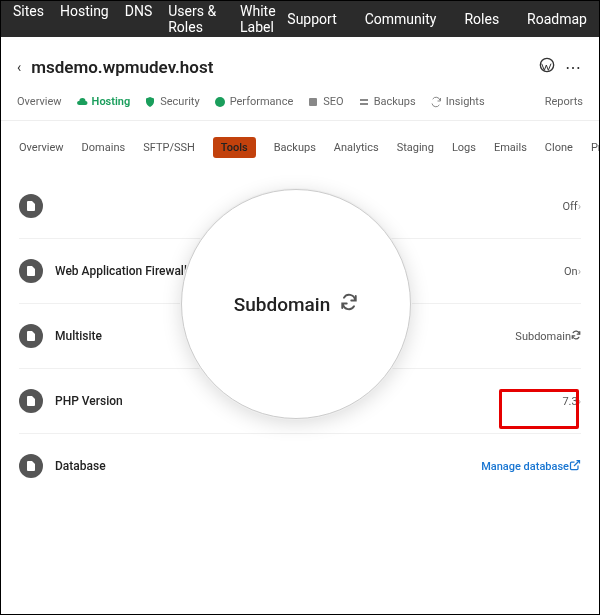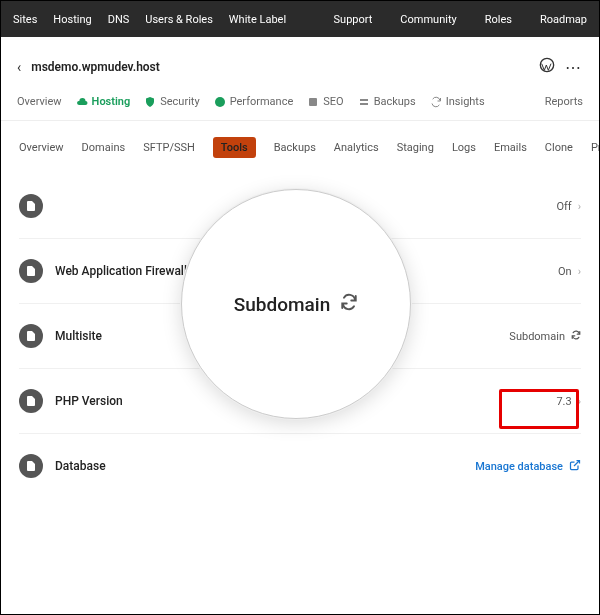--- a/index.html
+++ b/index.html
@@ -1,41 +1,41 @@
 <!DOCTYPE html>
 <html><head>
 <meta charset="utf-8">
 <style>
   * { box-sizing: border-box; margin: 0; padding: 0; }
   body { font-family: -apple-system, BlinkMacSystemFont, "Segoe UI", Roboto, sans-serif; width: 600px; height: 615px; background: #fff; overflow: hidden; position: relative; border: 1px solid #000; }
-  .topbar { background: #2b2b2b; color: #fff; display: flex; align-items: center; height: 36px; padding: 16px 12px; font-size: 11px; }
+  .topbar { background: #2b2b2b; color: #fff; display: flex; align-items: center; height: 36px; padding: 16px 12px; font-size: 14px; }
   .topbar .nav-left { display: flex; gap: 16px; }
   .topbar .nav-right { margin-left: auto; display: flex; gap: 28px; }
   .topbar a { color: #fff; text-decoration: none; cursor: pointer; }
   .header { display: flex; align-items: center; padding: 20px 16px 10px; gap: 10px; }
   .back-btn { font-size: 14px; cursor: pointer; color: #333; }
-  .site-title { font-size: 12px; font-weight: 600; color: #222; }
+  .site-title { font-size: 17px; font-weight: 600; color: #222; }
   .header-right { margin-left: auto; display: flex; gap: 10px; align-items: center; color: #333; }
   .icon-wp { width: 16px; height: 16px; }
   .dots { font-size: 16px; letter-spacing: 2px; cursor: pointer; }
   .main-tabs { display: flex; align-items: center; padding: 8px 16px 12px; border-bottom: 1px solid #eee; gap: 14px; font-size: 11px; color: #666; }
   .main-tabs .tab { display: flex; align-items: center; gap: 4px; cursor: pointer; }
   .main-tabs .tab.active { color: #1a9e5c; font-weight: 600; }
   .main-tabs .reports { margin-left: auto; }
   .sub-tabs { display: flex; align-items: center; padding: 16px 18px; gap: 18px; font-size: 11px; color: #555; }
   .sub-tabs .stab { cursor: pointer; }
   .sub-tabs .stab.active { background: #c2410c; padding: 4px 8px; border-radius: 3px; color: #222; font-weight: 500; }
   .sub-tabs .right-group { margin-left: auto; display: flex; gap: 18px; }
   .rows { padding: 0 18px; }
   .row { display: flex; align-items: center; padding: 20px 0; border-top: 1px solid #f0f0f0; }
   .row:first-child { border-top: none; }
   .row-icon { width: 24px; height: 24px; border-radius: 50%; background: #555; display: flex; align-items: center; justify-content: center; margin-right: 12px; }
   .row-icon svg { width: 12px; height: 12px; fill: #fff; }
   .row-title { font-size: 12px; color: #222; font-weight: 500; }
-  .row-value { margin-left: auto; display: flex; align-items: center; gap: 6px; font-size: 11px; color: #555; cursor: pointer; }
+  .row-value { margin-left: auto; display: flex; align-items: center; gap: 0; font-size: 11px; color: #555; cursor: pointer; }
   .row-value.link { color: #1976d2; font-weight: 500; }
   .chev { font-size: 11px; color: #aaa; }
   .highlight-box { position: absolute; border: 3px solid #e60000; border-radius: 2px; pointer-events: none; }
   .zoom-circle { position: absolute; width: 230px; height: 230px; border-radius: 50%; background: #fff; border: 1px solid #ccc; box-shadow: 0 0 0 1px #eee, 0 4px 20px rgba(0,0,0,0.15); display: flex; align-items: center; justify-content: center; top: 188px; left: 180px; }
   .zoom-content { display: flex; align-items: center; gap: 10px; font-size: 19px; font-weight: 500; color: #222; }
   .refresh-icon { width: 18px; height: 18px; }
   .mini-refresh { width: 10px; height: 10px; }
   .mt-icon { width: 12px; height: 12px; flex: none; }
 </style>
 </head>

